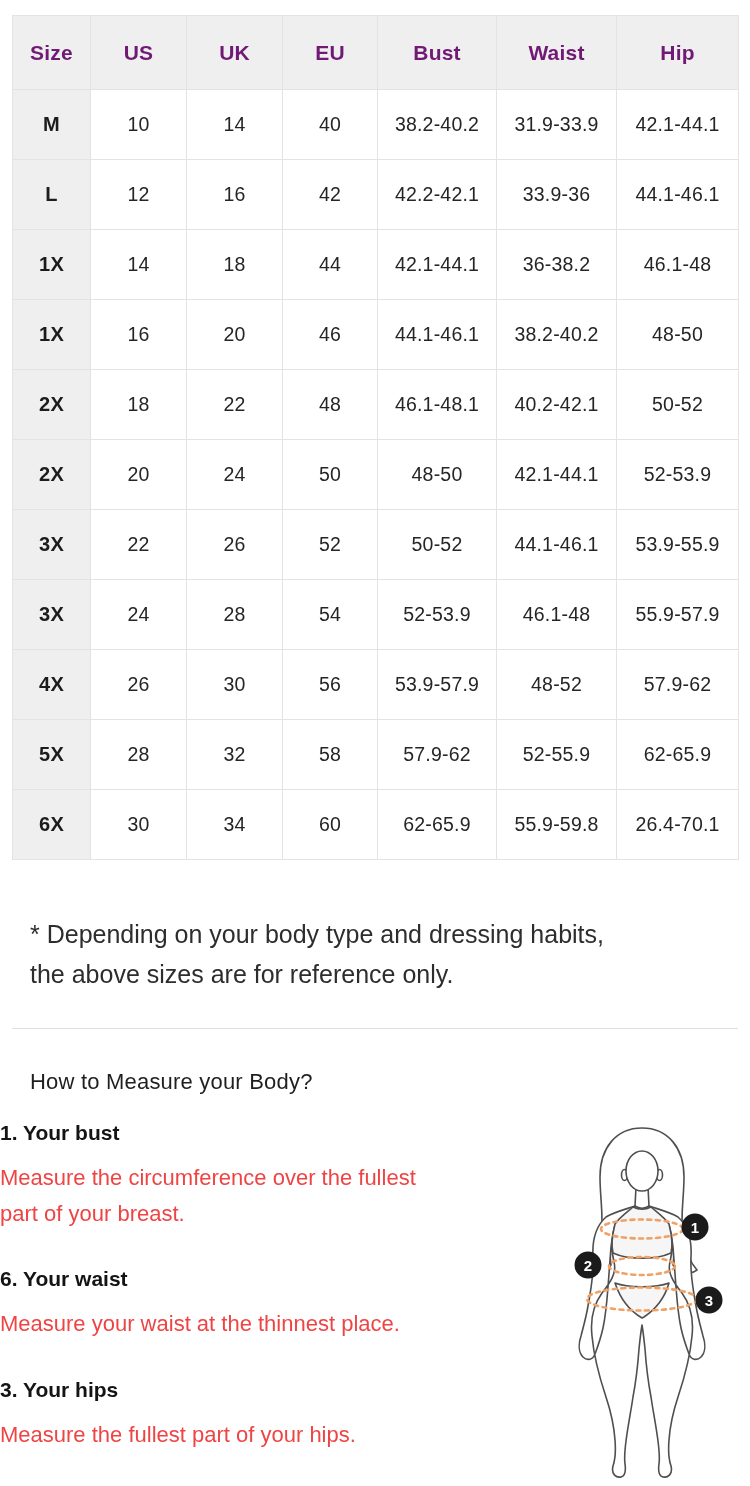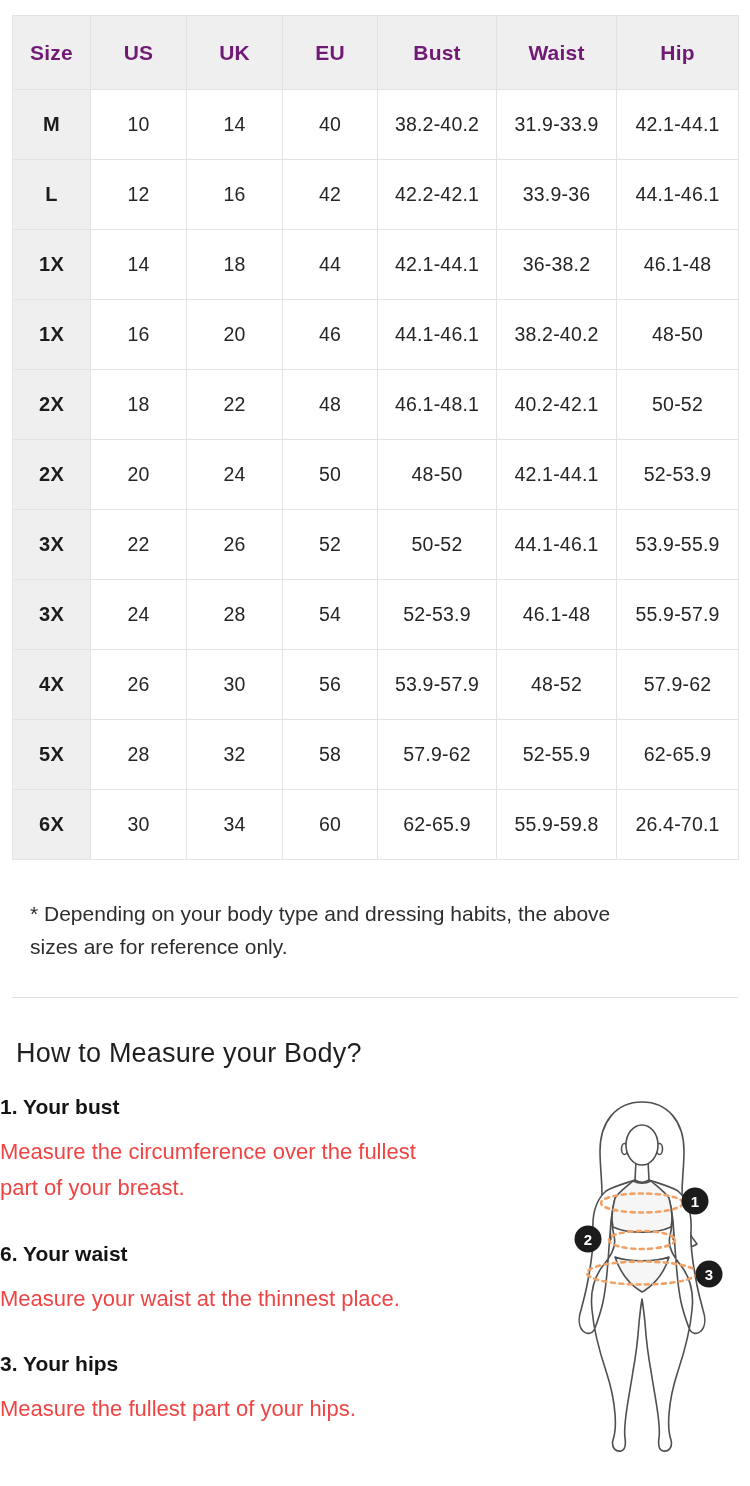--- a/index.html
+++ b/index.html
@@ -41,37 +41,37 @@
   .size-chart tbody tr { height: 70px; }
   .size-chart tbody th {
     background: #efefef;
     font-size: 20px;
     font-weight: 600;
     color: #1c1c1c;
   }
 
   
   .note {
-    margin: 37px 30px 0;
+    margin: 55px 30px 0;
     max-width: 600px;
-    font-size: 21px;
+    font-size: 25px;
     line-height: 1.58;
     color: #2d2d2d;
   }
 
   hr.divider {
     border: none;
     border-top: 1px solid #e0e0e0;
     margin: 34px 12px 0;
   }
 
   
   h2.measure-title {
-    margin: 40px 16px 0;
-    font-size: 27px;
+    margin: 40px 30px 0;
+    font-size: 22px;
     font-weight: 500;
     color: #1f1f1f;
     letter-spacing: 0.2px;
   }
   .measure {
     display: flex;
     align-items: flex-start;
     margin-top: 26px;
     padding-bottom: 36px;
   }

